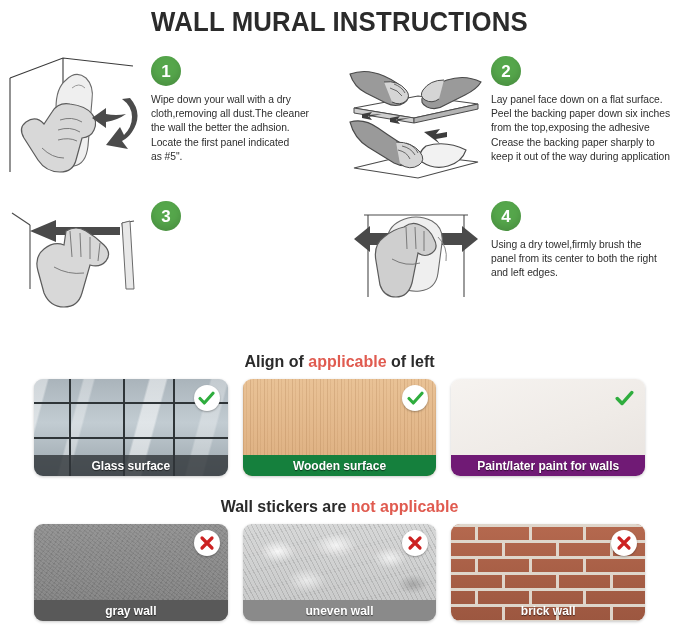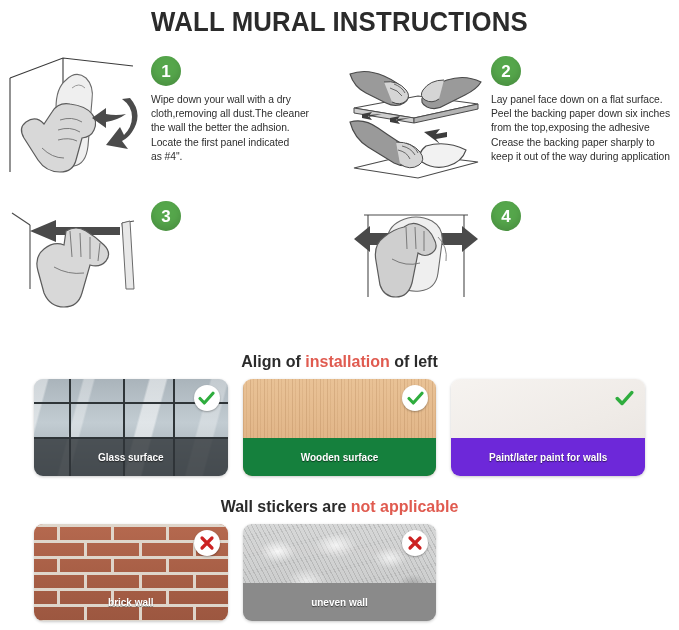--- a/index.html
+++ b/index.html
@@ -95,24 +95,24 @@
   .card{
     position:relative;
     height:97px;
     border-radius:9px;
     overflow:hidden;
     box-shadow:0 1px 3px rgba(0,0,0,.22);
   }
   .card-surface{position:absolute;inset:0;}
   .card-label{
     position:absolute;left:0;right:0;bottom:0;
-    height:38px;
+    height:21px;
     display:flex;align-items:center;justify-content:center;
     color:#fff;
-    font-size:10px;
+    font-size:12px;
     font-weight:bold;
     text-shadow:0 1px 1px rgba(0,0,0,.55);
   }
 
   
   .status{
     position:absolute;top:6px;right:8px;
     width:26px;height:26px;border-radius:50%;
     display:flex;align-items:center;justify-content:center;
   }
@@ -168,21 +168,21 @@
       radial-gradient(ellipse 24px 15px at 76% 35%, rgba(255,255,255,.7), rgba(255,255,255,0) 70%),
       radial-gradient(ellipse 28px 17px at 33% 58%, rgba(255,255,255,.6), rgba(255,255,255,0) 70%),
       radial-gradient(ellipse 22px 14px at 88% 62%, rgba(120,120,120,.45), rgba(255,255,255,0) 70%),
       repeating-linear-gradient(62deg, rgba(130,130,130,.22) 0 1px, rgba(255,255,255,.16) 1px 4px),
       linear-gradient(180deg,#cfd0d0 0%,#c4c5c5 60%,#bcbdbd 100%);
   }
 
   
   .bar-dark   {background:rgba(48,52,56,.80);}
   .bar-wood   {background:#15803d;}
-  .bar-paint  {background:#6d28d9;text-align:right;}
+  .bar-paint  {background:#701a75;text-align:right;}
   .bar-gray   {background:#595959;}
   .bar-none   {background:transparent;}
   .bar-uneven {background:#8a8a8a;}
 
   svg.art{display:block;}
 </style>
 </head>
 <body>
 
 <div class="title">WALL MURAL INSTRUCTIONS</div>
@@ -212,21 +212,21 @@
         <path d="M122 46 q14 16 2 34 q-4 6 -10 9 l6 8 l-22 -4 l14 -18 l4 8 q8 -8 8 -18 q0 -11 -10 -18 z" fill="#4b4b4b"></path>
         <path d="M98 56 l-14 10 l14 10 l0 -6 q12 -2 20 -8 q-10 2 -20 0 z" fill="#4b4b4b"></path>
       </svg>
     </div>
     <div class="step-body">
       <div class="badge">1</div>
       <div class="step-text">Wipe down your wall with a dry
 cloth,removing all dust.The cleaner
 the wall the better the adhsion.
 Locate the first panel indicated
-as #4".</div>
+as #5".</div>
     </div>
   </div>
 
   <div class="step">
     <div class="step-art">
       <svg class="art" width="135" height="140" viewBox="0 0 135 140">
 
         <g>
           <path d="M6 56 L70 44 L130 52 L66 66 Z" fill="#ffffff" stroke="#4a4a4a" stroke-width="1.1"></path>
           <path d="M6 56 L6 61 L66 71 L66 66 Z" fill="#cfcfcf" stroke="#4a4a4a" stroke-width="1"></path>
@@ -319,25 +319,28 @@
         <g stroke="#6f6f6f" stroke-width="0.9" fill="none">
           <path d="M58 30 l1 22"></path>
             <path d="M67 30 l1 22"></path>
             <path d="M76 34 l0 20"></path>
           <path d="M44 62 q14 8 28 4"></path>
         </g>
       </svg>
     </div>
     <div class="step-body">
       <div class="badge">4</div>
+      <div class="step-text">Using a dry towel,firmly brush the
+panel from its center to both the right
+and left edges.</div>
     </div>
   </div>
 </div>
 
-<div class="section-head" id="head-ok"><span>Align of </span><span class="accent">installation</span><span> of left</span></div>
+<div class="section-head" id="head-ok"><span>Align of </span><span class="accent">applicable</span><span> of left</span></div>
 
 <div class="card-row" id="row-ok">
 
   <div class="card">
     <div class="card-surface tex-glass">
       <div class="panes"></div>
       <div class="mull" style="left:18%;top:0;width:2px;height:100%;"></div>
       <div class="mull" style="left:46%;top:0;width:2px;height:100%;"></div>
       <div class="mull" style="left:72%;top:0;width:2px;height:100%;"></div>
       <div class="mull" style="left:0;top:24%;width:100%;height:1.5px;"></div>
@@ -369,20 +372,39 @@
       </svg>
     </div>
     <div class="card-label bar-paint">Paint/later paint for walls</div>
   </div>
 </div>
 
 <div class="section-head" id="head-no"><span>Wall stickers are </span><span class="accent">not applicable</span></div>
 
 <div class="card-row" id="row-no">
 
+  <div class="card">
+    <div class="card-surface tex-gray"></div>
+    <div class="status circled">
+      <svg width="16" height="16" viewBox="0 0 16 16">
+        <path d="M3 3 L13 13 M13 3 L3 13" stroke="#cc2222" stroke-width="3.2" stroke-linecap="round"></path>
+      </svg>
+    </div>
+    <div class="card-label bar-gray">gray wall</div>
+  </div>
+
+  <div class="card">
+    <div class="card-surface tex-uneven"></div>
+    <div class="status circled">
+      <svg width="16" height="16" viewBox="0 0 16 16">
+        <path d="M3 3 L13 13 M13 3 L3 13" stroke="#cc2222" stroke-width="3.2" stroke-linecap="round"></path>
+      </svg>
+    </div>
+    <div class="card-label bar-uneven">uneven wall</div>
+  </div>
 
   <div class="card">
     <div class="card-surface tex-brick">
       <div class="rows">
         <div class="seam" style="left:12%;top:3px;"></div>
         <div class="seam" style="left:40%;top:3px;"></div>
         <div class="seam" style="left:68%;top:3px;"></div>
         <div class="seam" style="left:26%;top:19px;"></div>
         <div class="seam" style="left:54%;top:19px;"></div>
         <div class="seam" style="left:82%;top:19px;"></div>
@@ -400,23 +422,13 @@
         <div class="seam" style="left:82%;top:83px;"></div>
       </div>
     </div>
     <div class="status circled">
       <svg width="16" height="16" viewBox="0 0 16 16">
         <path d="M3 3 L13 13 M13 3 L3 13" stroke="#cc2222" stroke-width="3.2" stroke-linecap="round"></path>
       </svg>
     </div>
     <div class="card-label bar-none">brick wall</div>
   </div>
-
-  <div class="card">
-    <div class="card-surface tex-uneven"></div>
-    <div class="status circled">
-      <svg width="16" height="16" viewBox="0 0 16 16">
-        <path d="M3 3 L13 13 M13 3 L3 13" stroke="#cc2222" stroke-width="3.2" stroke-linecap="round"></path>
-      </svg>
-    </div>
-    <div class="card-label bar-uneven">uneven wall</div>
-  </div>
 </div>
 
 </body></html>

